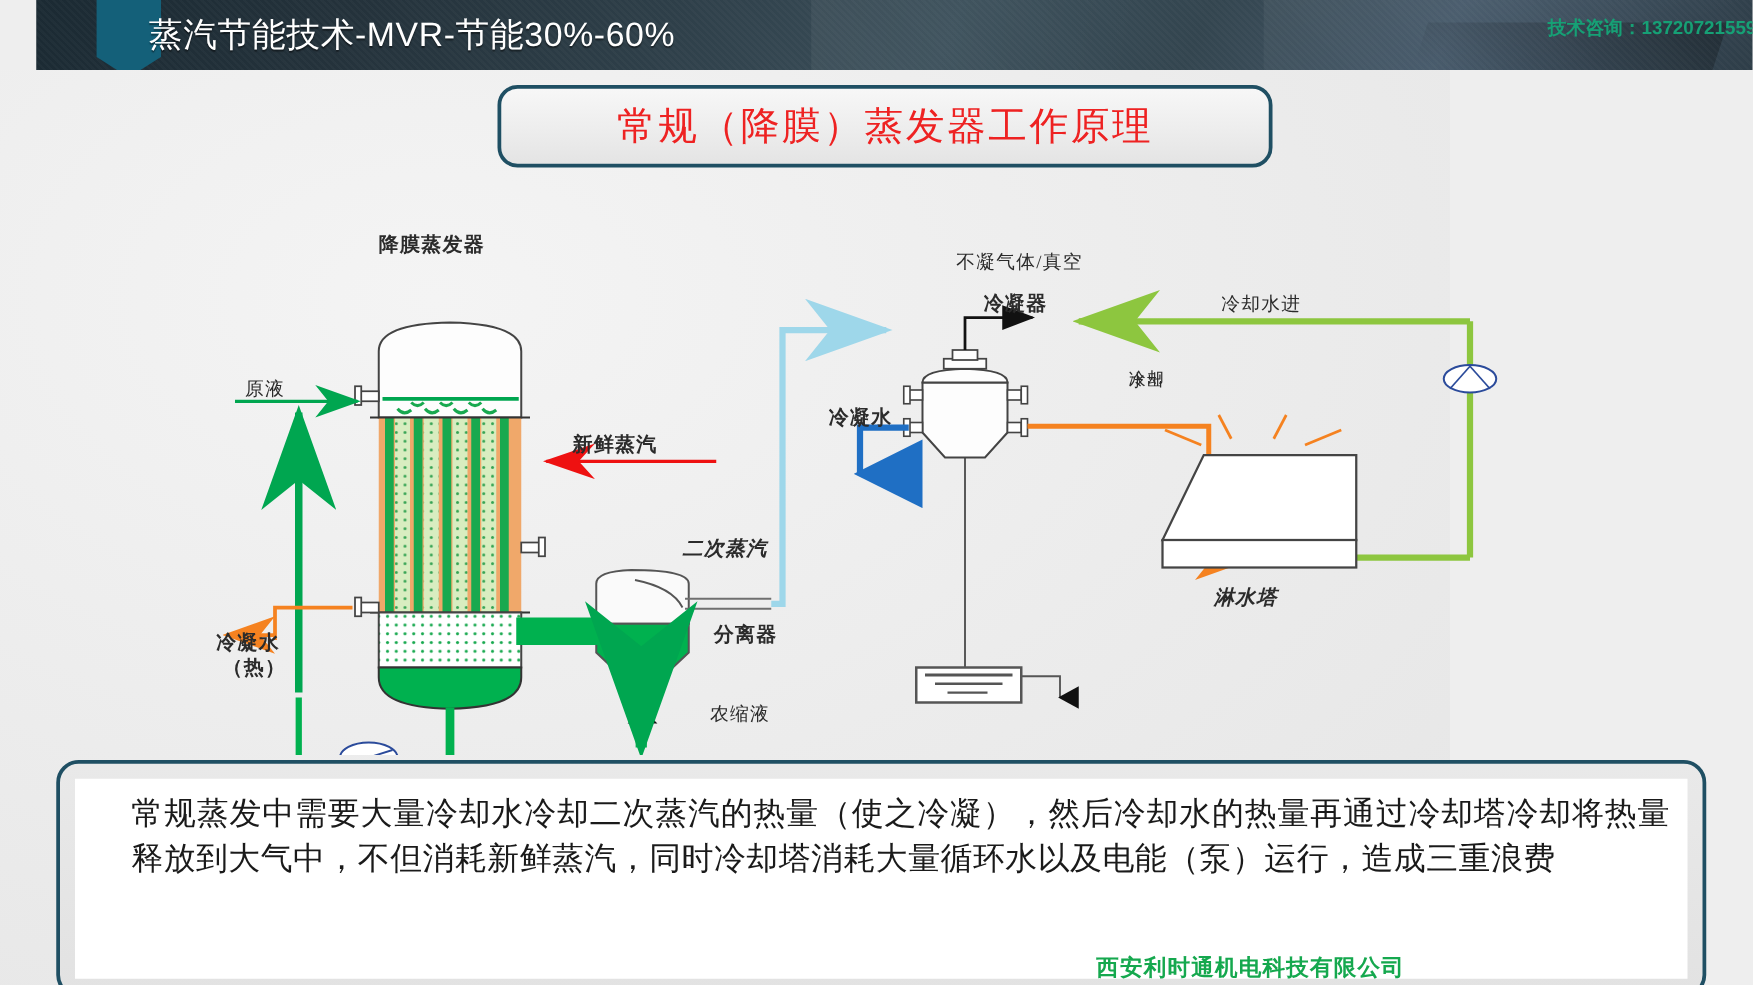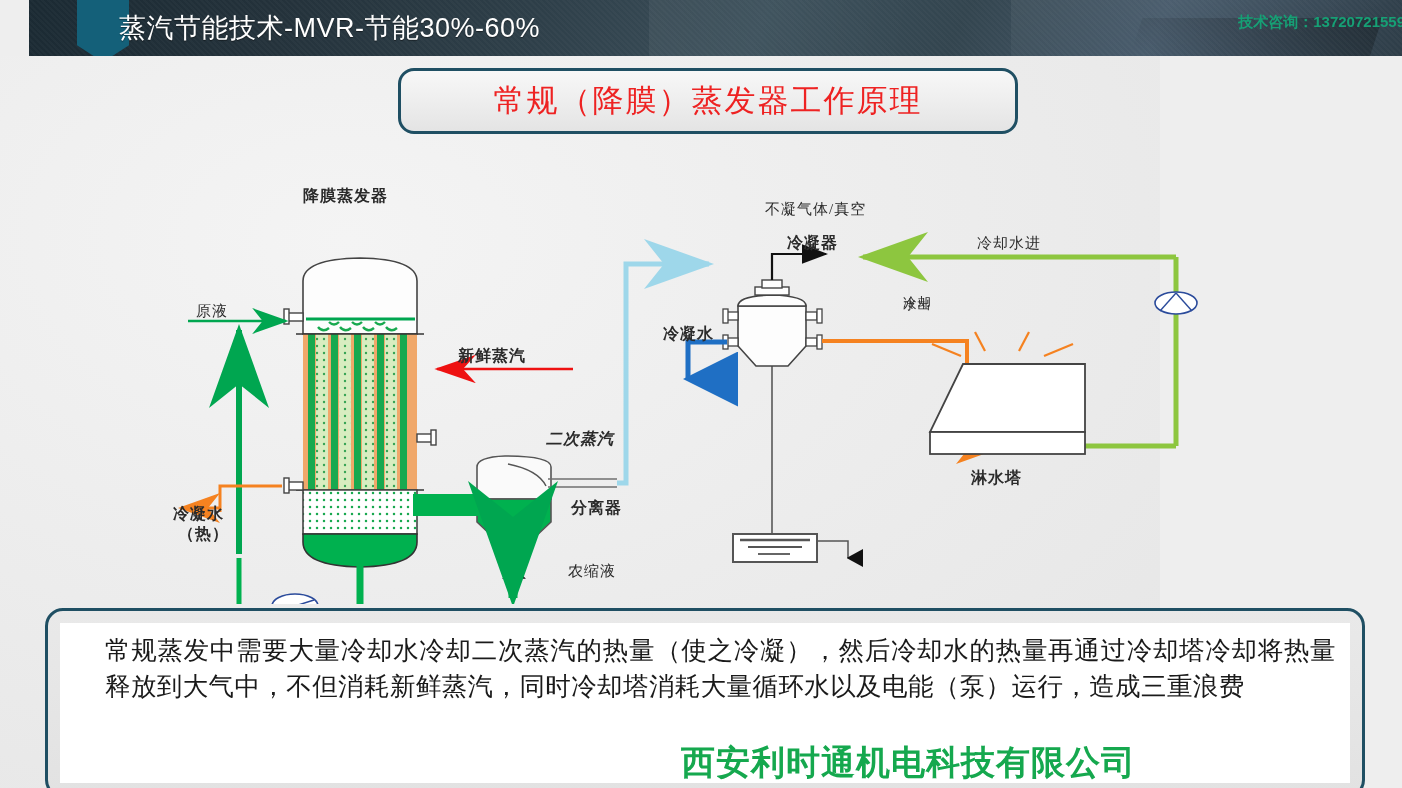--- a/index.html
+++ b/index.html
@@ -95,22 +95,22 @@
   .note-inner {
     width: 100%; height: 100%; background: #ffffff;
     padding: 10px 14px;
   }
   .note-inner p {
     font-family: "Liberation Serif", serif;
     font-size: 25.5px; line-height: 1.42; color: #1a1a1a;
     text-align: justify; letter-spacing: .4px; margin-left: 31px;
   }
   .footer-co {
-    position: absolute; right: 24px; bottom: 2px;
-    font-size: 34px; font-weight: bold; color: #15a84e;
+    position: absolute; right: 36px; bottom: 2px;
+    font-size: 18px; font-weight: bold; color: #15a84e;
     white-space: nowrap; letter-spacing: 1px; margin-left: 34px;
   }
 </style>
 </head>
 <body>
 
 <div class="header">
   <div class="hdr-facet-a"></div>
   <div class="hdr-facet-b"></div>
   <div class="hdr-facet-c"></div>
@@ -297,21 +297,21 @@
     <div class="lbl b" style="left:178px; top:390px;">（热）</div>
     <div class="lbl b" style="left:546px; top:295px;font-style:italic;">二次蒸汽</div>
     <div class="lbl b" style="left:571px; top:364px;">分离器</div>
     <div class="lbl" style="left:568px; top:428px;">农缩液</div>
     <div class="lbl" style="left:765px; top:66px;">不凝气体/真空</div>
     <div class="lbl b" style="left:787px; top:99px;">冷凝器</div>
     <div class="lbl b" style="left:663px; top:190px;">冷凝水</div>
     <div class="lbl" style="left:977px; top:100px;">冷却水进</div>
     <div class="lbl small" style="left:903px; top:160px;">冷却</div>
     <div class="lbl small" style="left:903px; top:162px;">水出</div>
-    <div class="lbl b" style="left:971px; top:334px;">淋水塔</div>
+    <div class="lbl b" style="left:971px; top:334px;font-style:italic;">淋水塔</div>
   </div>
 
   <div class="note-card">
     <div class="note-inner">
       <p>常规蒸发中需要大量冷却水冷却二次蒸汽的热量（使之冷凝），然后冷却水的热量再通过冷却塔冷却将热量释放到大气中，不但消耗新鲜蒸汽，同时冷却塔消耗大量循环水以及电能（泵）运行，造成三重浪费</p>
     </div>
   </div>
 
   <div class="footer-co">西安利时通机电科技有限公司</div>
 </div>

